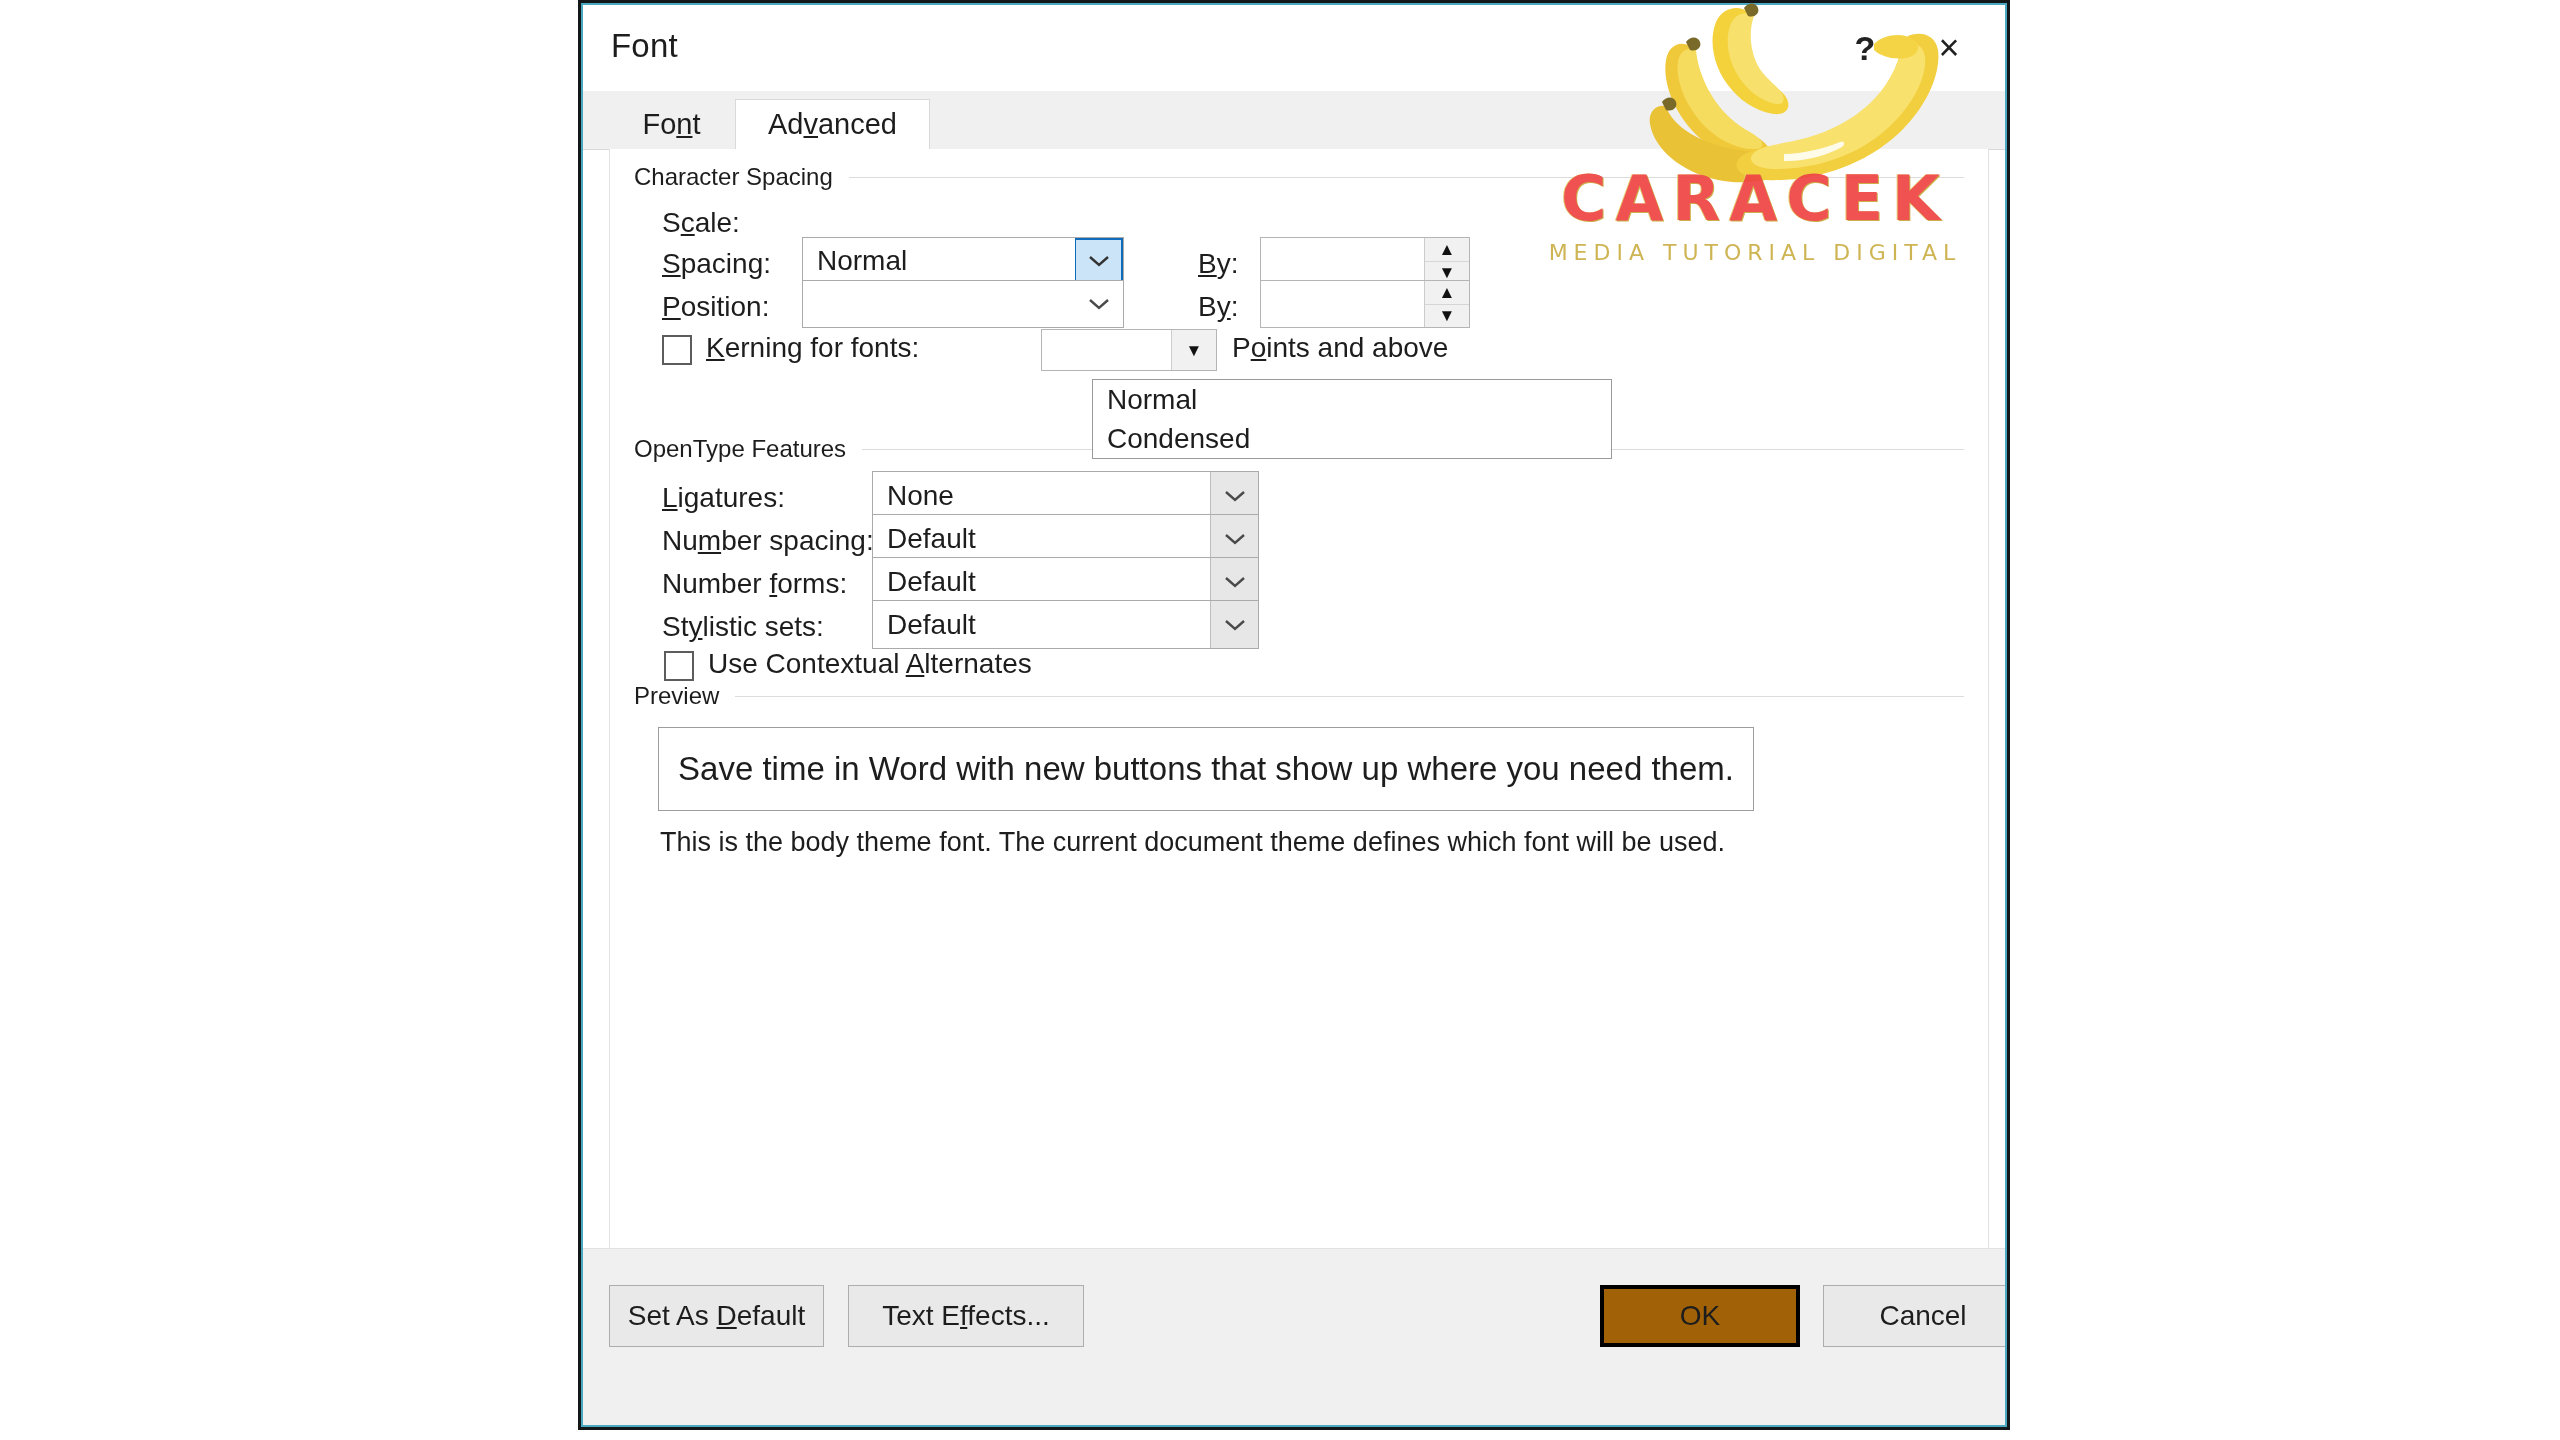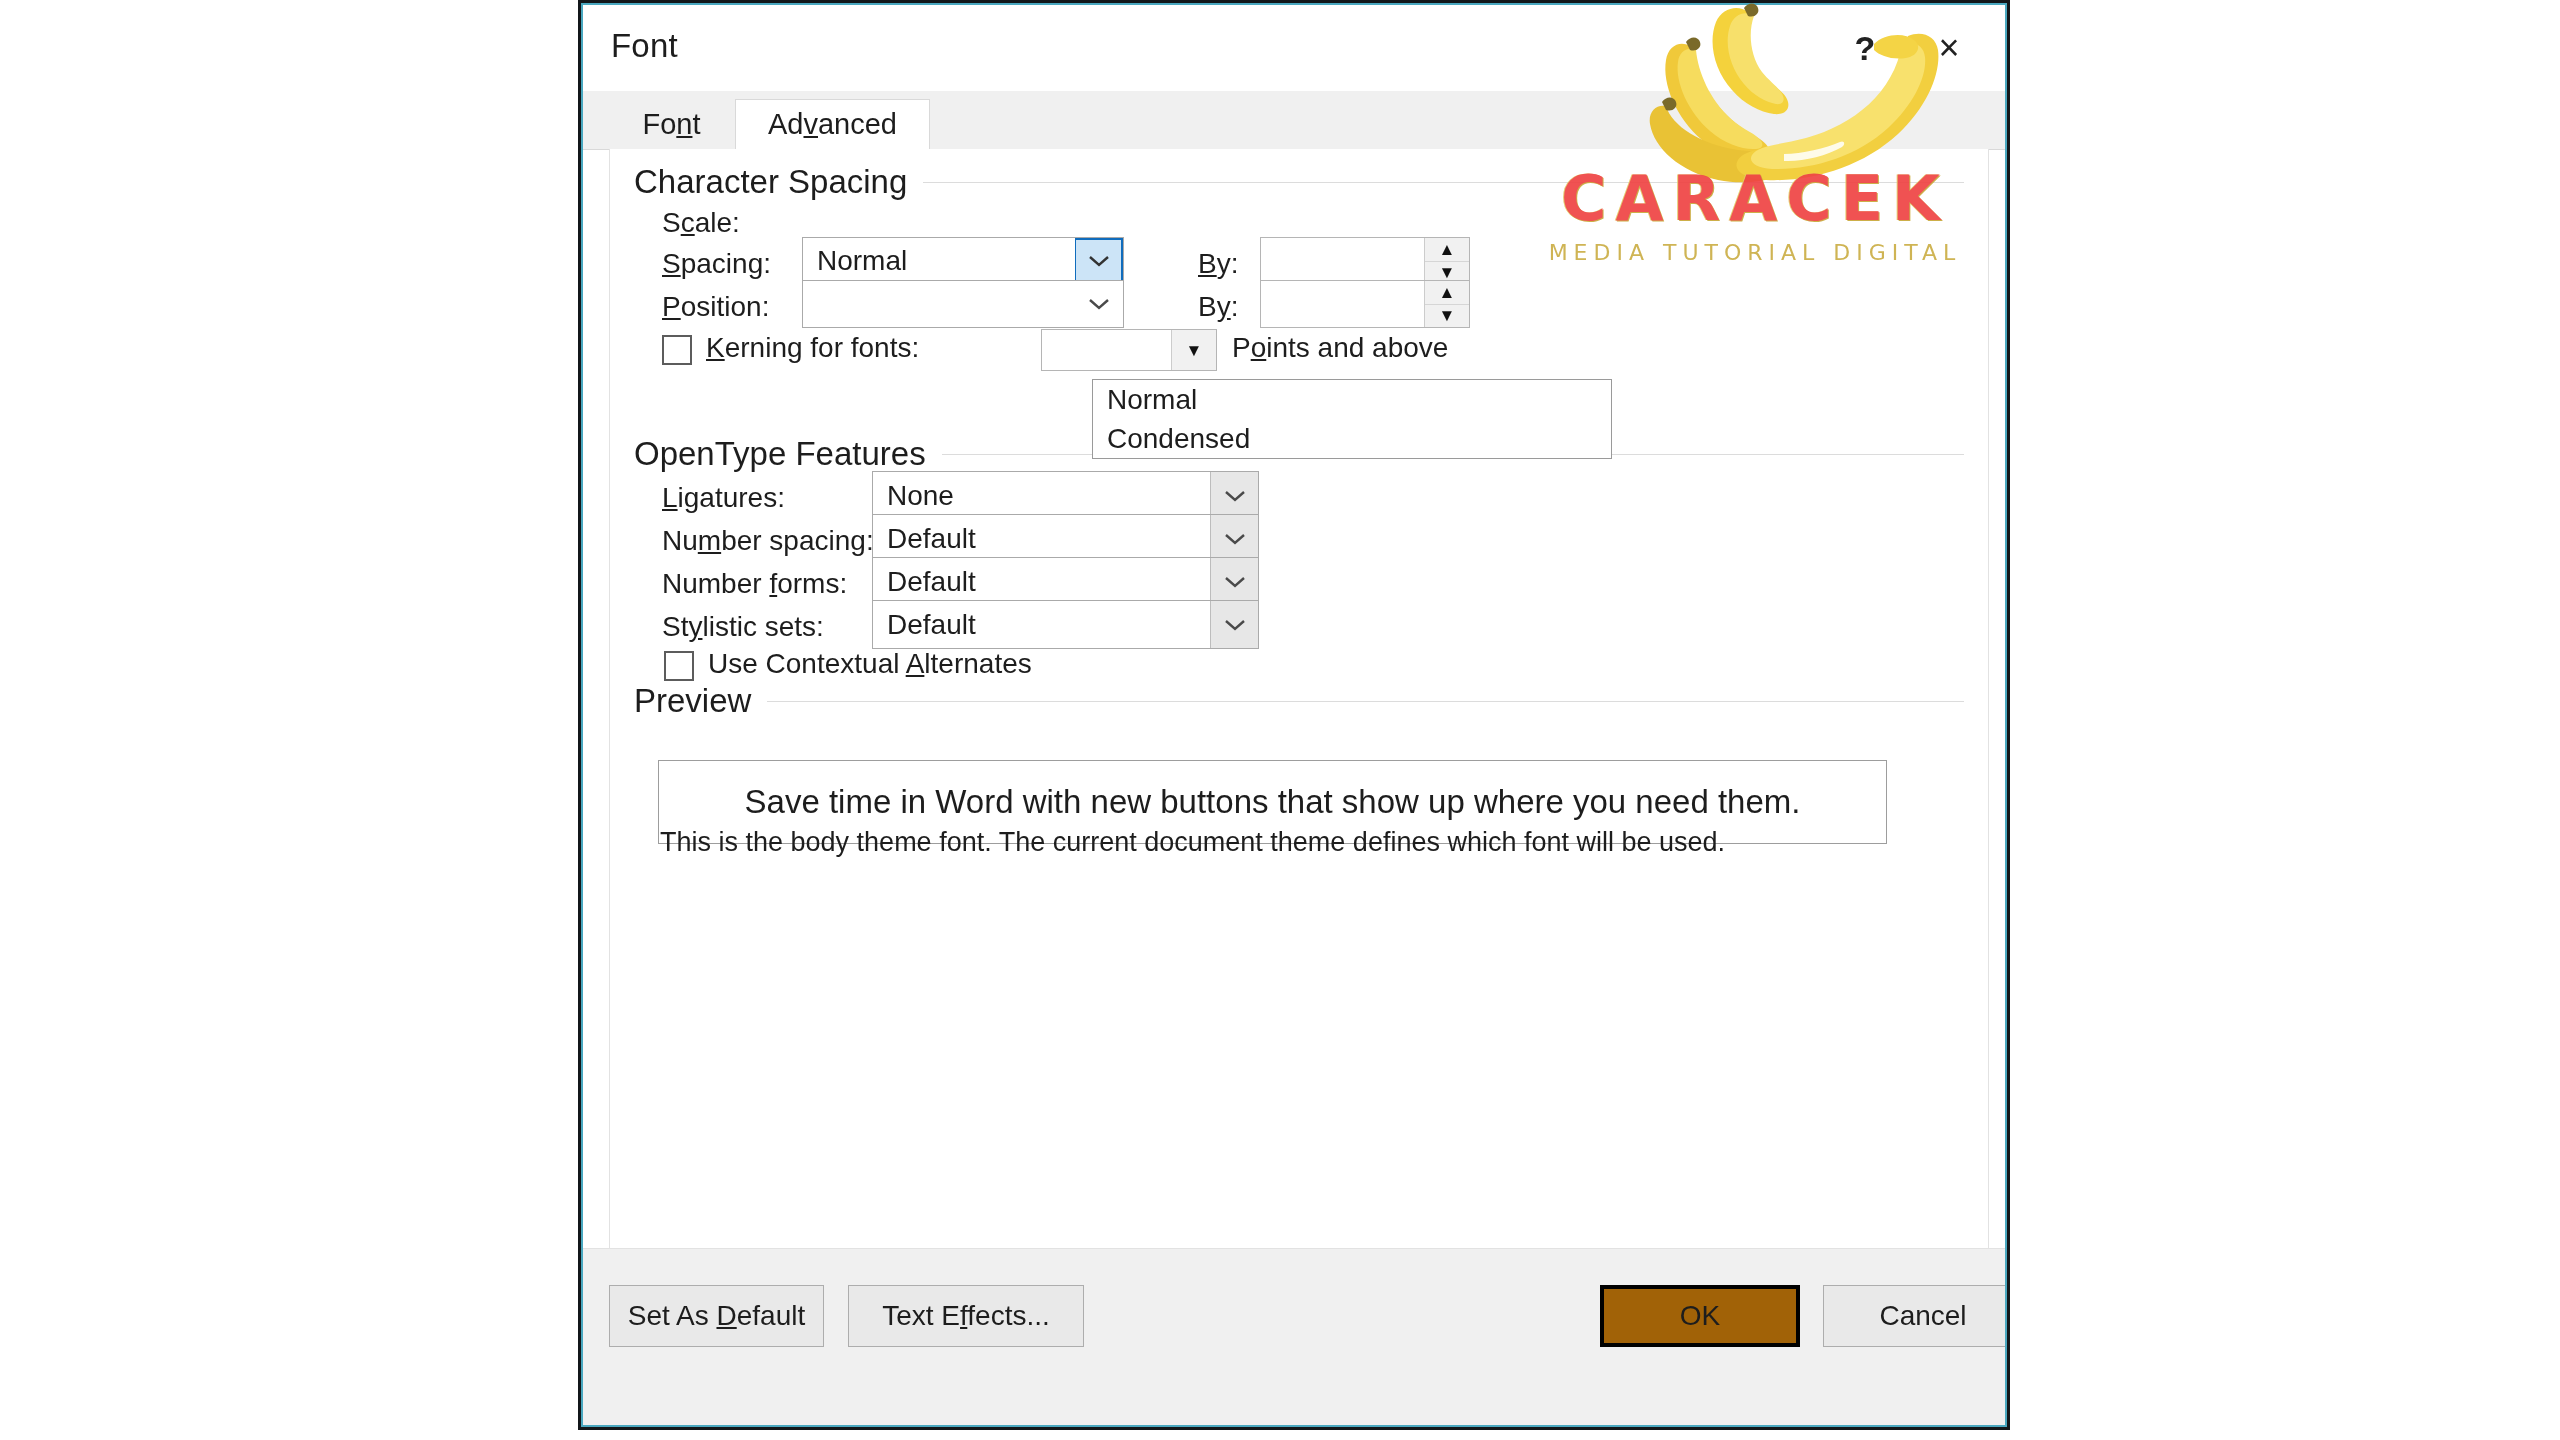--- a/index.html
+++ b/index.html
@@ -72,21 +72,21 @@
     background:#ffffff;
     border:1px solid #e2e2e2;
     border-top:none;
     box-sizing:border-box;
   }
 
   
   .group-head{
     position:absolute;
     display:flex;align-items:center;
-    font-size:33px;color:#1d1d1d;
+    font-size:24px;color:#1d1d1d;
     white-space:nowrap;
   }
   .group-head .rule{
     height:1px;background:#dcdcdc;margin-left:16px;flex:1 1 auto;
   }
 
   .lbl{
     position:absolute;
     font-size:28px;color:#1d1d1d;white-space:nowrap;
   }
@@ -340,21 +340,21 @@
       </div>
 
       <div class="cbox" style="left:54px;top:502px;"></div>
       <div class="lbl" style="left:98px;top:499px;">Use Contextual <u>A</u>lternates</div>
 
       <div class="group-head" style="left:24px;top:533px;width:1330px;">
         <span>Preview</span>
         <span class="rule"></span>
       </div>
 
-      <div id="preview-box" style="left:48px;top:578px;width:1229px;height:84px;margin-top:33px;">
+      <div id="preview-box" style="left:48px;top:578px;width:1096px;height:84px;">
         <div id="preview-text">Save time in Word with new buttons that show up where you need them.</div>
       </div>
       <div id="preview-desc" style="left:50px;top:678px;">This is the body theme font. The current document theme defines which font will be used.</div>
 
     </div>
 
     <div id="footer">
       <div class="btn" style="left:26px;top:36px;width:215px;height:62px;">
         <span>Set As <u>D</u>efault</span>
       </div>

